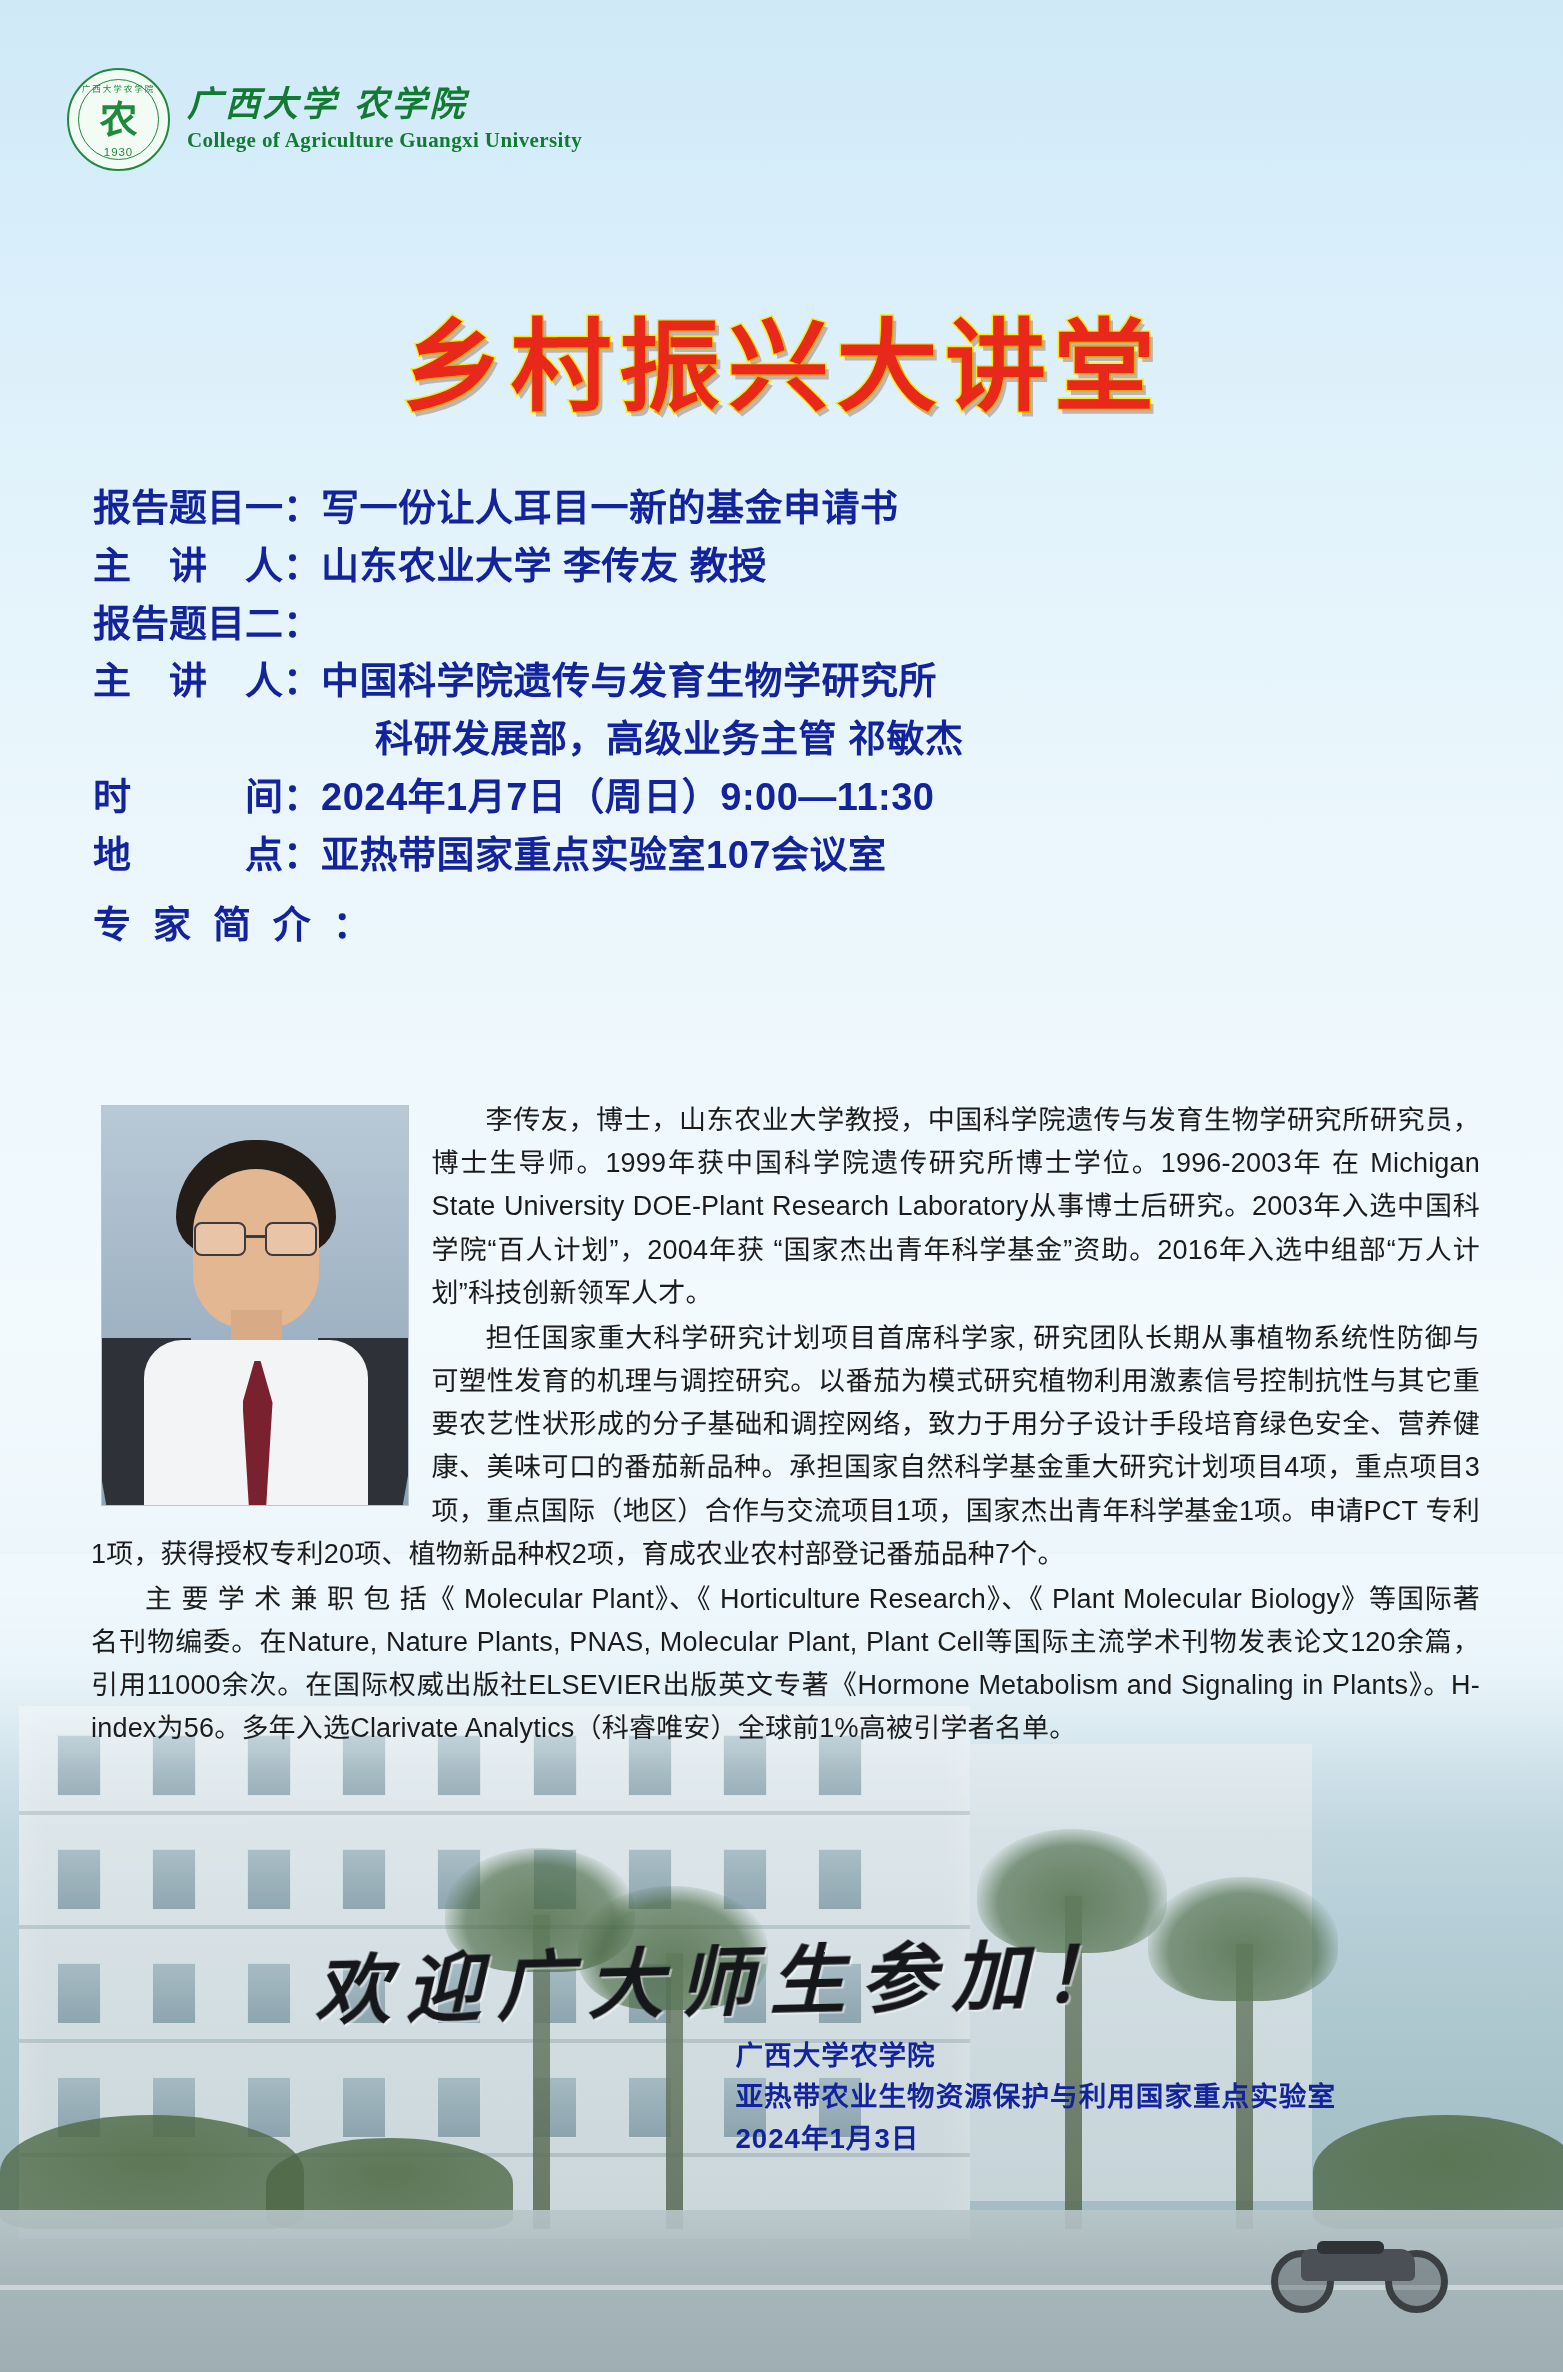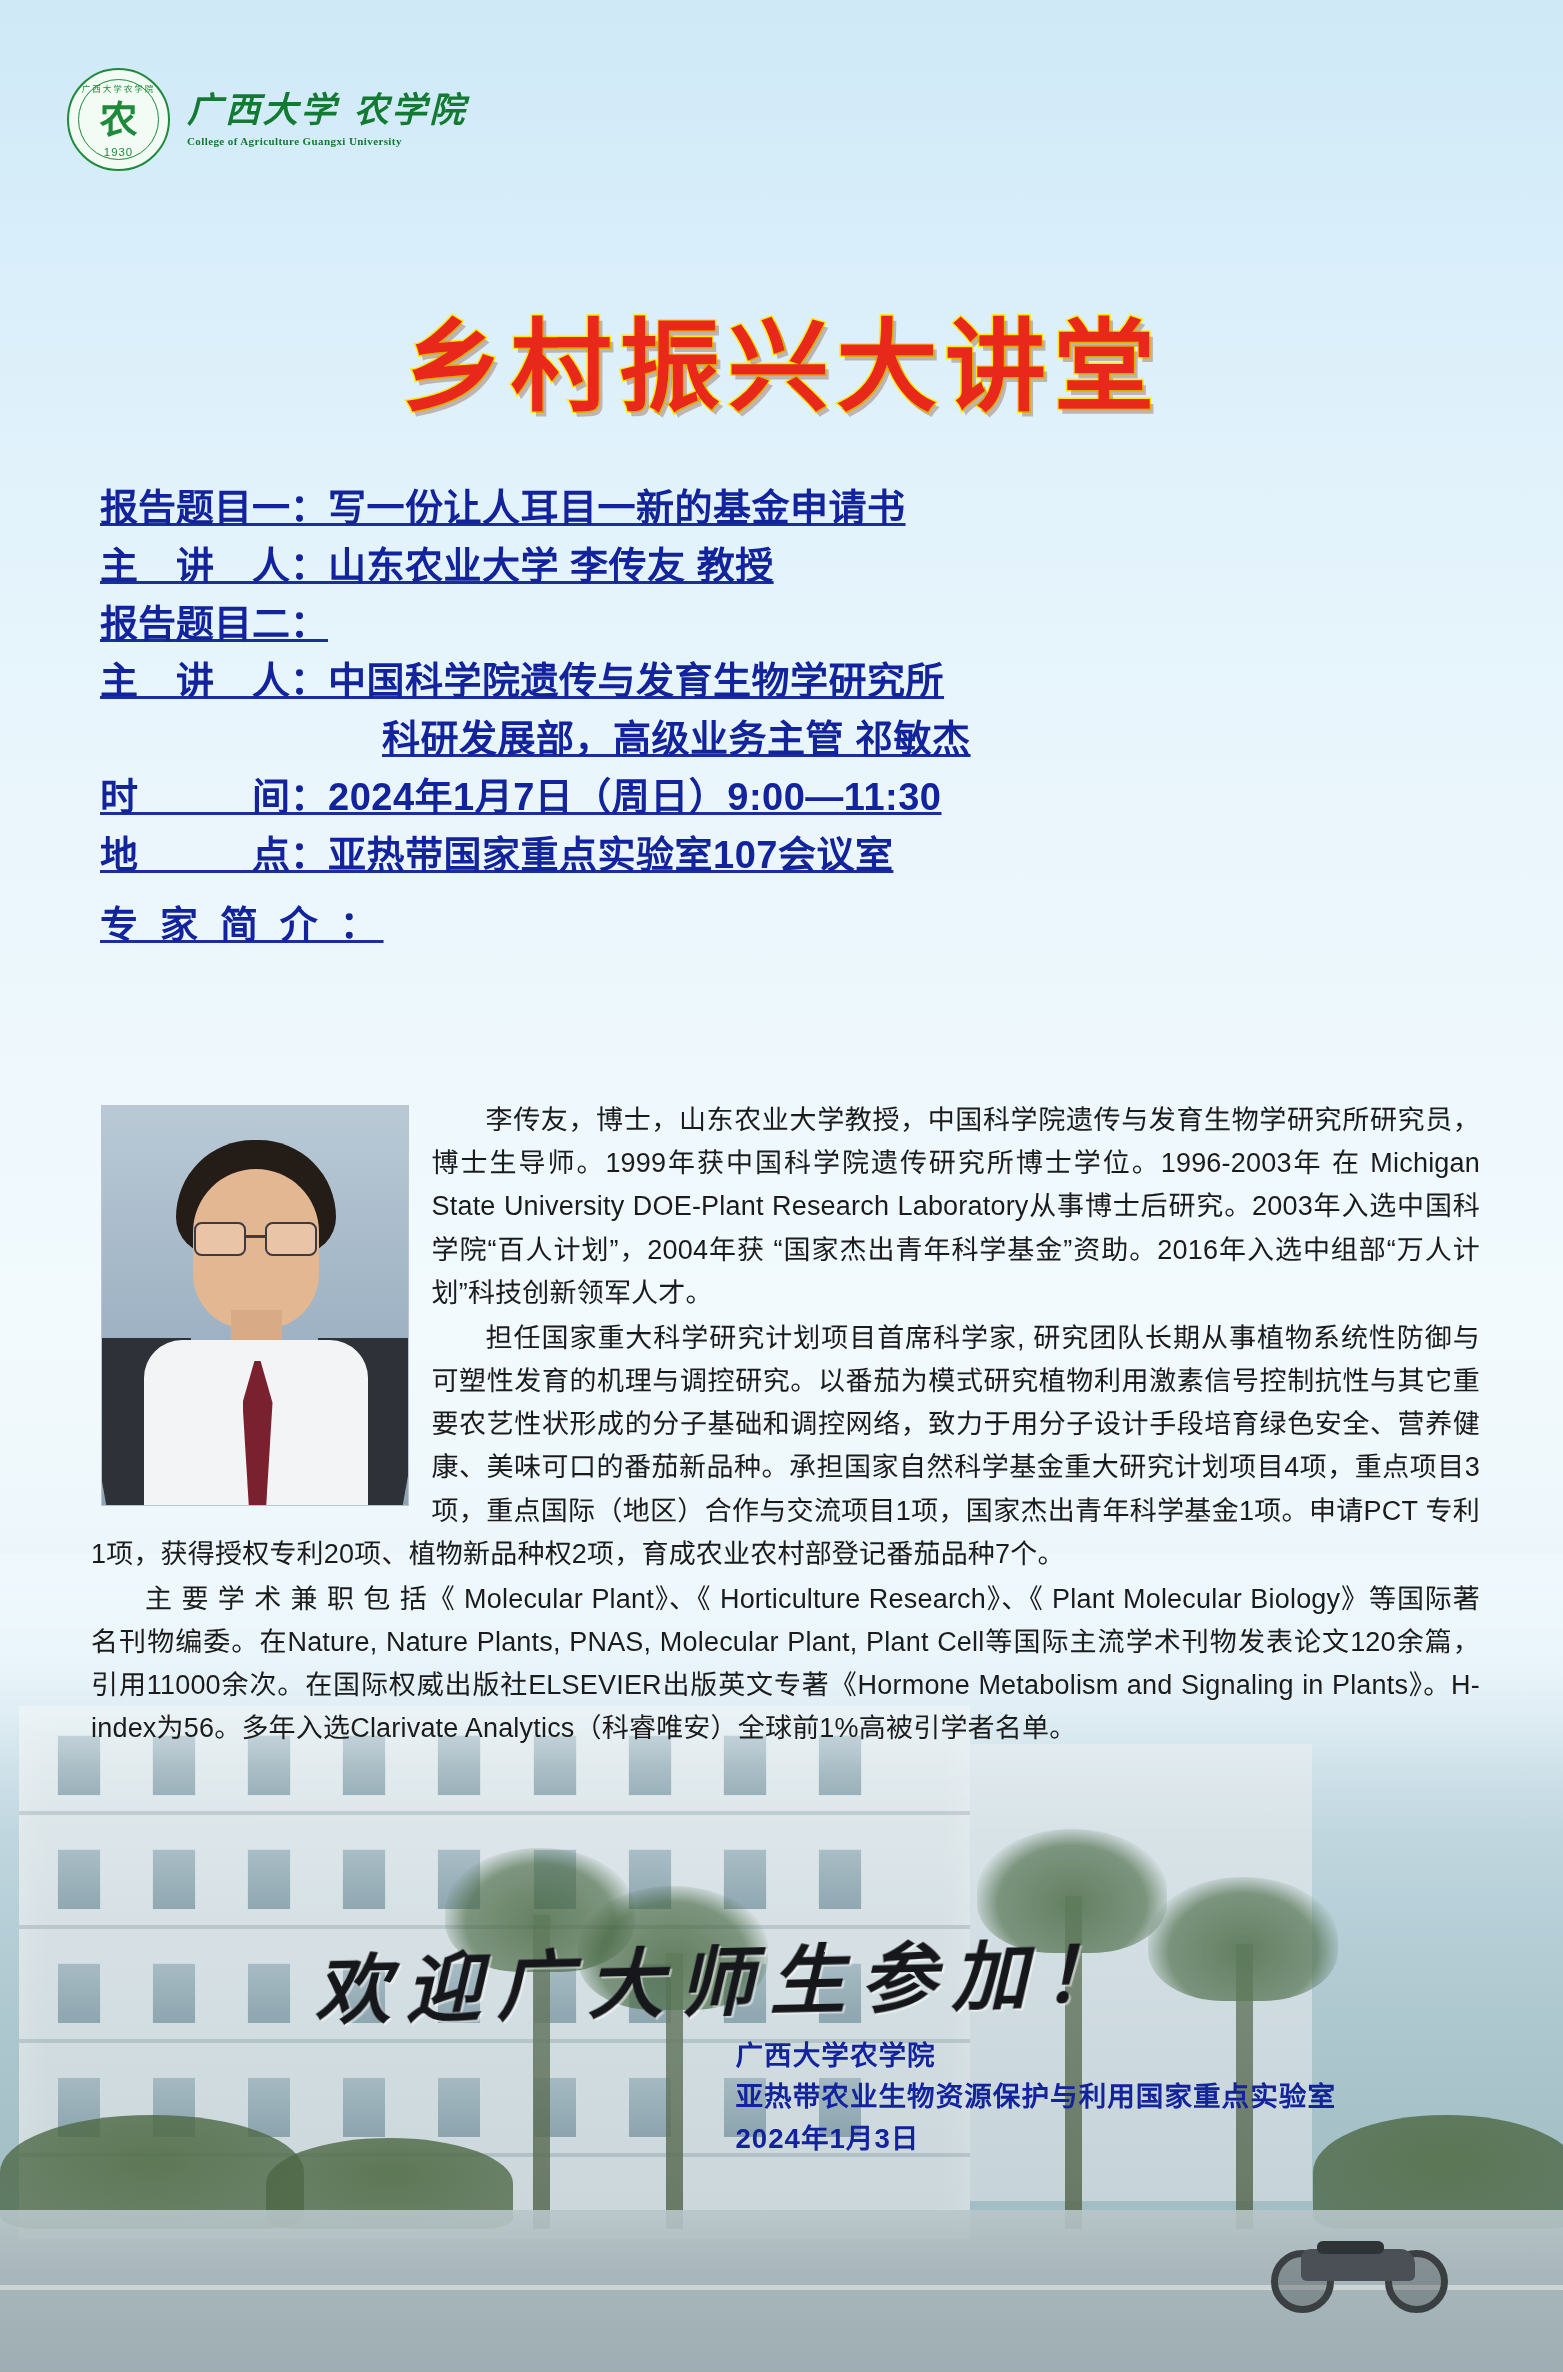--- a/index.html
+++ b/index.html
@@ -197,21 +197,21 @@
     font-family: "DejaVu Serif", serif;
     font-size: 35px;
     font-weight: 700;
     color: #137a33;
     letter-spacing: 2.9px;
     line-height: 1.05;
     font-style: italic;
   }
   .logo-text .en {
     font-family: "Liberation Serif", serif;
-    font-size: 11px;
+    font-size: 21px;
     font-weight: 700;
     color: #137a33;
     letter-spacing: 0.4px;
     margin-top: 6px;
   }
 
   
   .main-title {
     position: absolute;
     left: 0; right: 0;
@@ -225,26 +225,25 @@
     -webkit-text-stroke: 2.9px #ffe900;
     paint-order: stroke fill;
     text-shadow:
        0 0 0 #ffe900,
        3.8px 4.8px 0 rgba(120,40,10,0.30);
   }
 
   
   .info {
     position: absolute;
-    left: 100px;
+    left: 93px;
     top: 480px;
     width: 1398px;
     color: #1a2f9c;
     font-weight: 700;
-    text-decoration: underline;
   }
   .info .line {
     display: flex;
     align-items: flex-start;
     font-size: 38px;
     line-height: 1.52;
     color: #12239b;
     letter-spacing: 0.5px;
     white-space: nowrap;
   }

